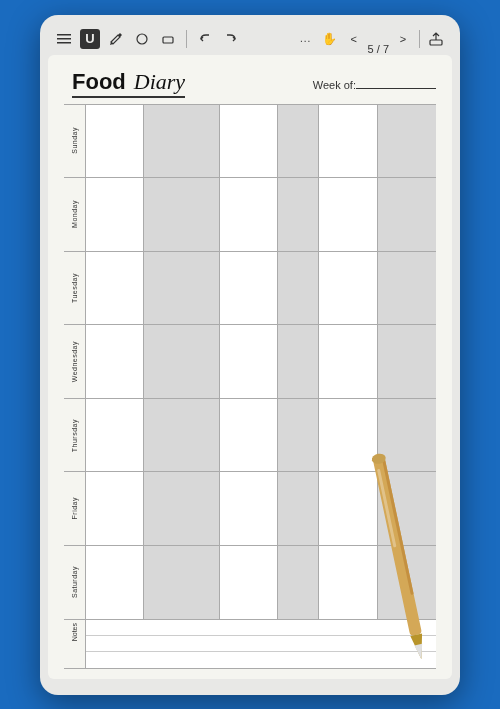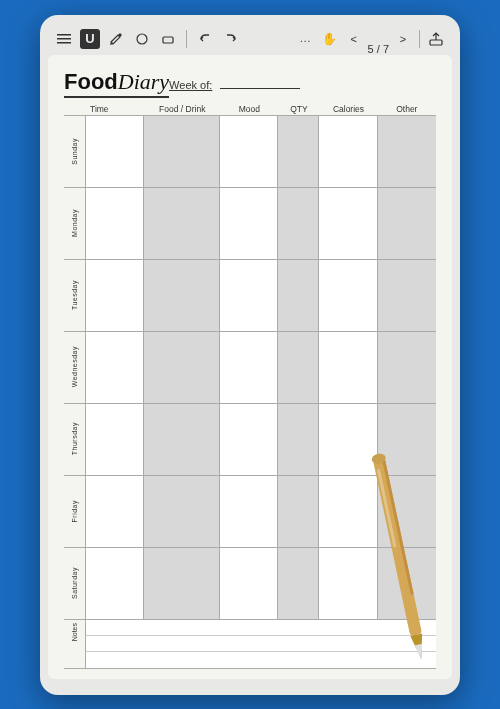--- a/index.html
+++ b/index.html
@@ -69,51 +69,53 @@
       border-radius: 6px;
       flex: 1;
       overflow: hidden;
       padding: 14px 16px 10px 16px;
       display: flex;
       flex-direction: column;
     }
     .doc-header {
       display: flex;
       align-items: baseline;
+      justify-content: space-between;
       margin-bottom: 6px;
+      margin-left: 8px;
     }
     .doc-title {
       display: flex;
       align-items: baseline;
       gap: 0;
     }
     .title-food {
       font-size: 22px;
       font-weight: 900;
       color: #111;
       font-family: 'Arial Black', Arial, sans-serif;
     }
     .title-diary {
       font-size: 22px;
       font-weight: 400;
       color: #111;
       font-family: Georgia, serif;
       font-style: italic;
+      padding-left: 8px;
     }
     .title-underline {
       border-bottom: 2px solid #333;
       padding-bottom: 1px;
     }
     .week-of {
       font-size: 11px;
       color: #333;
       display: flex;
       align-items: baseline;
-      gap: 8px;
-      text-decoration: underline;
+      gap: 0;
     }
     .week-line {
       width: 80px;
       border-bottom: 1px solid #333;
       height: 14px;
     }
     .table-container {
       flex: 1;
       display: flex;
       flex-direction: column;
@@ -285,29 +287,20 @@
           <span class="title-food">Food</span>
             <span class="title-diary"> Diary</span>
         </div>
         <div class="week-of">
           <span style="font-size:11px;">Week of:</span>
           <div class="week-line"></div>
         </div>
       </div>
 
       <div class="table-container">
-        <div class="col-headers">
-          <div></div>
-          <div class="col-header" style="text-align:left; padding-left:4px;">Time</div>
-          <div class="col-header">Food / Drink</div>
-          <div class="col-header">Mood</div>
-          <div class="col-header">QTY</div>
-          <div class="col-header">Calories</div>
-          <div class="col-header">Other</div>
-        </div>
 
         <div class="day-rows">
 
           <div class="day-row">
             <div class="day-label-cell">
               <span class="day-label">Sunday</span>
             </div>
             <div class="day-cell"></div>
             <div class="day-cell shaded"></div>
             <div class="day-cell"></div>

